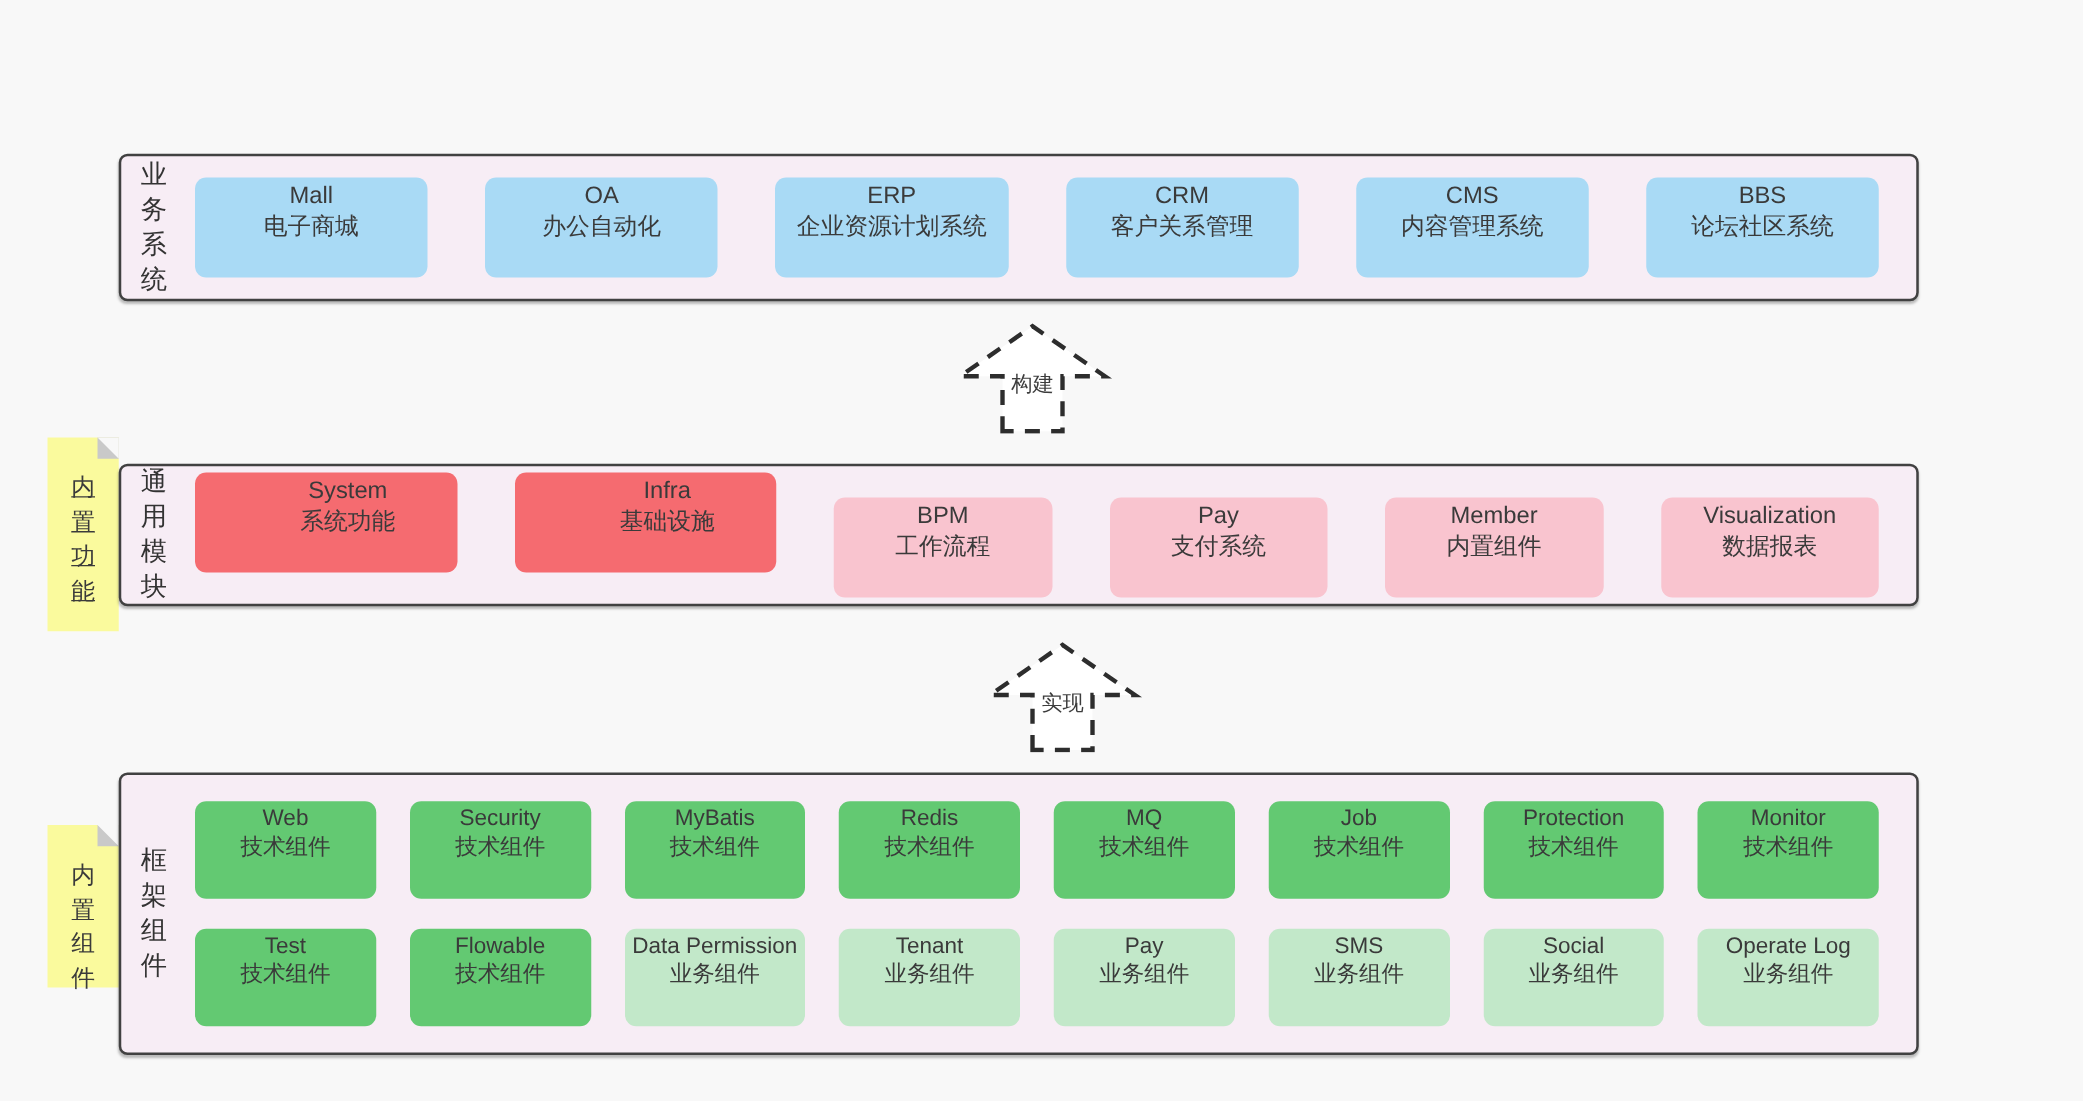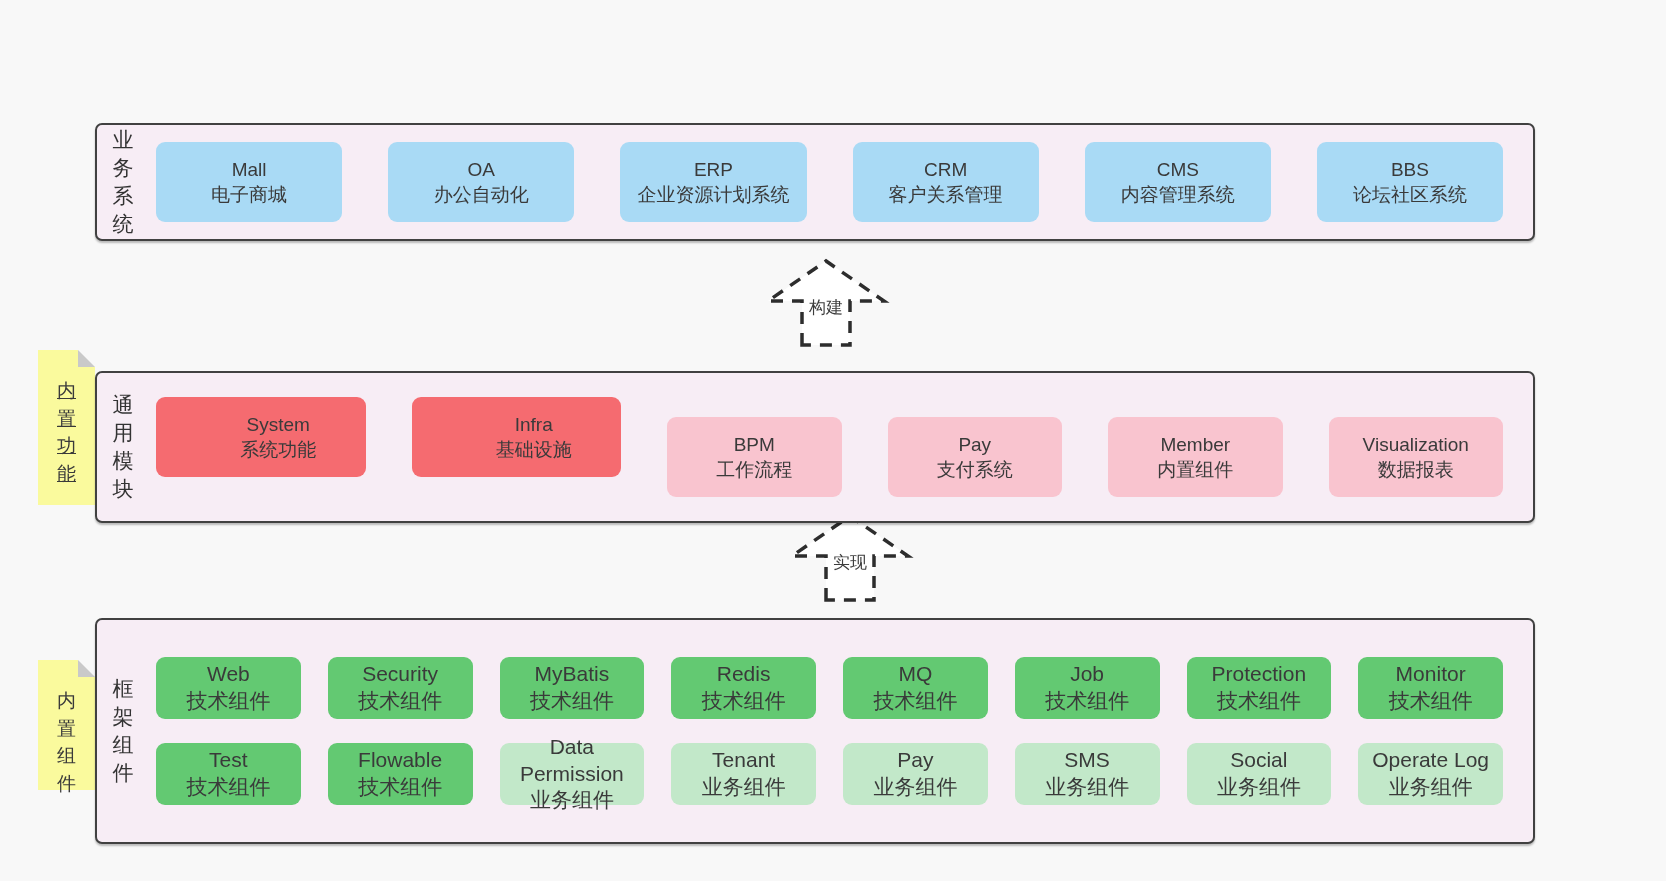--- a/index.html
+++ b/index.html
@@ -9,39 +9,39 @@
     font-family:"Liberation Sans","DejaVu Sans",sans-serif;
     color:#3a3a3a;
   }
   .section{
     position:absolute;left:95px;width:1440px;box-sizing:border-box;
     background:#f7edf5;border:2px solid #414141;border-radius:7px;
     box-shadow:0 2px 2px rgba(0,0,0,0.25);
     display:flex;align-items:center;z-index:2;
   }
   #sec-business{top:123px;height:118px;}
-  #sec-modules{top:371px;height:152px;}
+  #sec-modules{top:371px;height:114px;}
   #sec-components{top:618px;height:226px;}
 
   .side-label{
     width:26px;margin-left:13px;flex:0 0 auto;
     font-size:21px;line-height:1.33;text-align:center;
     word-break:break-all;color:#333;
   }
   .boxes-col{flex:1;display:flex;flex-direction:column;gap:24px;padding:0 30px 0 20px;}
   .box-row{display:flex;}
   .row6{gap:46px;}
   .row8{gap:27px;}
   .box{
     flex:1;height:80px;border-radius:9px;
-    display:flex;flex-direction:column;align-items:center;justify-content:center;
+    display:flex;flex-direction:column;align-items:center;
     text-align:center;font-size:19px;line-height:1.32;
     padding:2px 6px;box-sizing:border-box;
   }
-  .row8 .box{height:62px;font-size:21px;line-height:1.28;}
+  .row8 .box{height:78px;font-size:18px;line-height:1.28;}
   .blue{background:#a9daf5;}
   .red{background:#f56b70;padding-left:41px;}
   .pink{background:#f9c4cf;margin-top:20px;}
   .green{background:#63c972;}
   .lgreen{background:#c2e8c9;}
   .box-title,.box-sub{white-space:normal;}
 
   .note{
     position:absolute;left:38px;width:57px;background:#fafa9d;z-index:1;
   }

